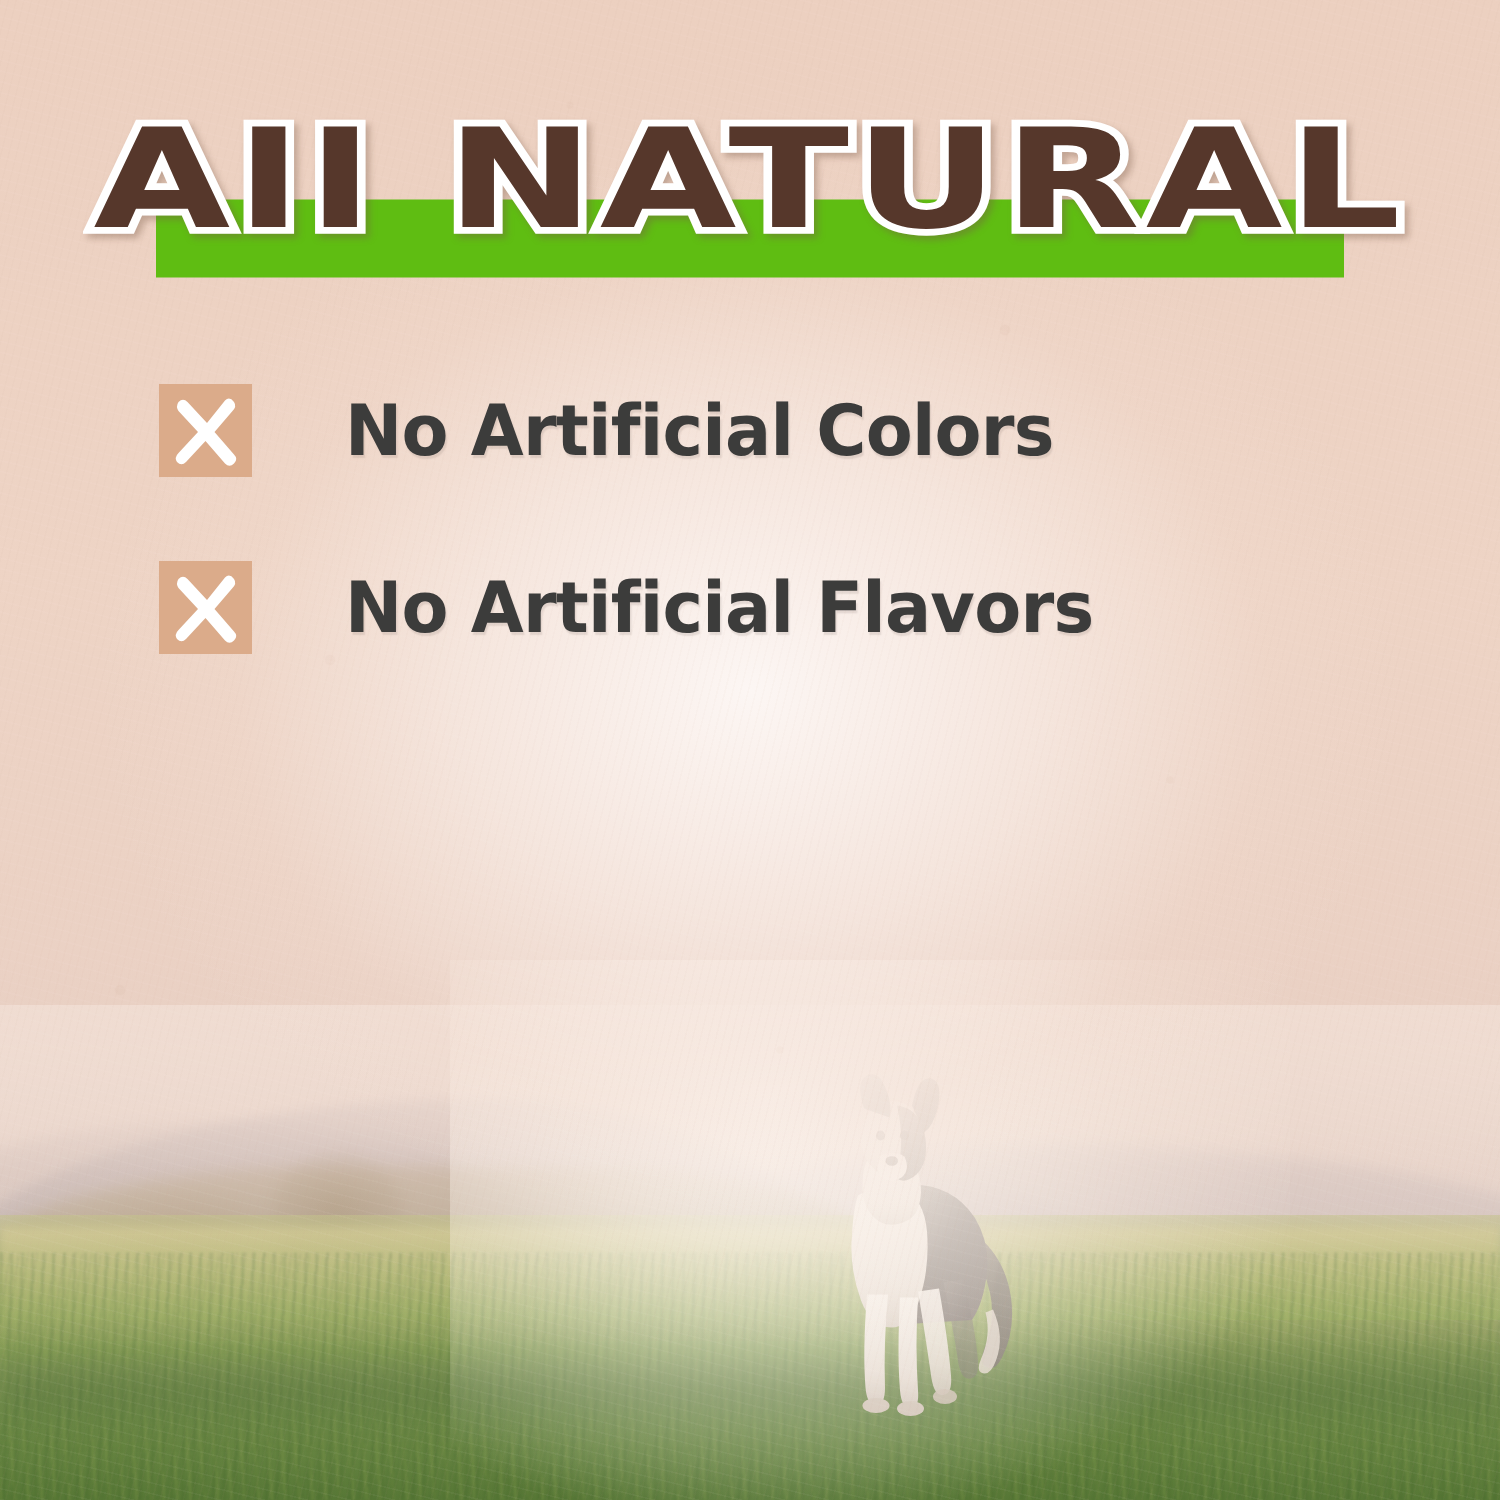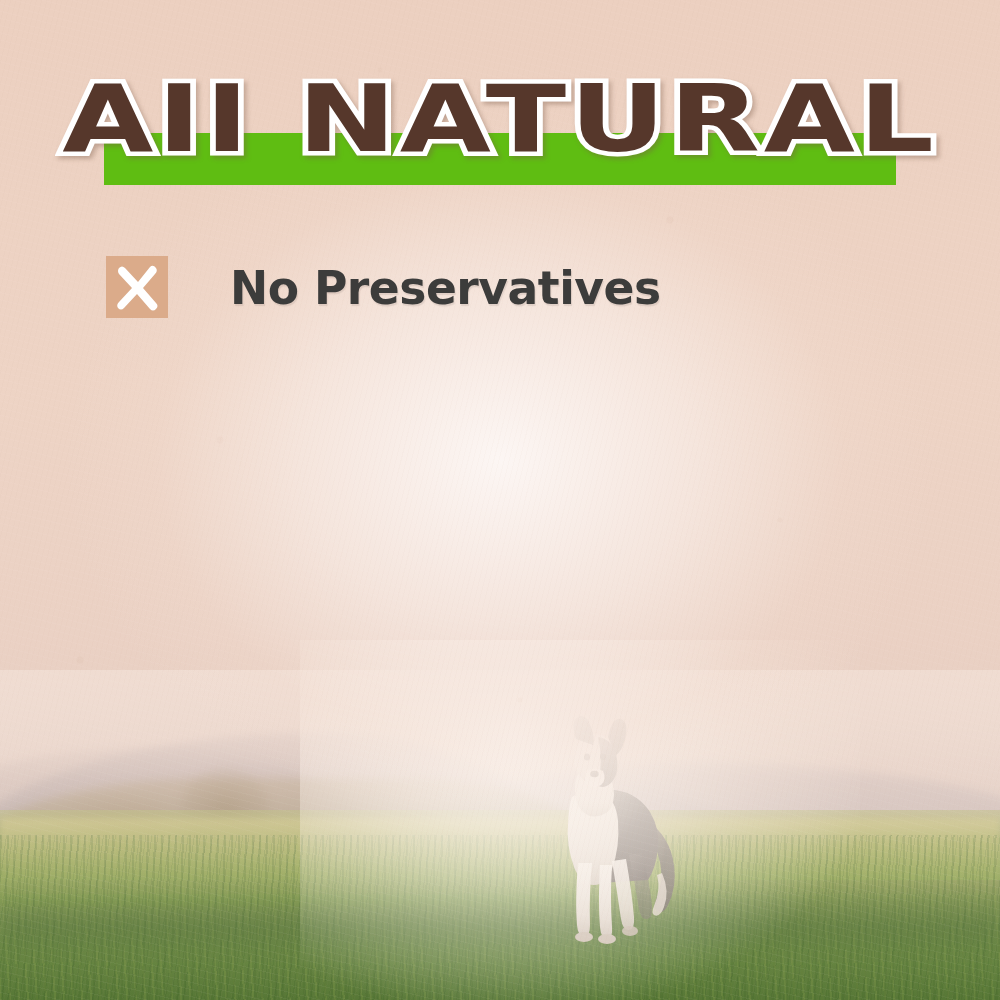--- a/index.html
+++ b/index.html
@@ -390,28 +390,36 @@
   <div class="paper"></div>
   <div class="paper-noise"></div>
 
   <div class="content">
 
     <div class="banner"></div>
     <div class="headline">AII NATURAL</div>
 
     <div class="claims">
 
-
-
       <div class="claim-row">
         <span class="xbox">
           <svg viewBox="0 0 62 62" xmlns="http://www.w3.org/2000/svg" aria-hidden="true">
             <path d="M13 12 q3 -3 6 0 L32 26 L44 11 q3 -3 6 1 q2 3 -1 6 L37 32 L50 47 q3 3 0 6 q-3 3 -6 0 L31 38 L18 52 q-3 3 -6 0 q-2 -3 1 -6 L26 32 L13 18 q-2 -3 0 -6 z" fill="#ffffff"></path>
           </svg>
         </span>
-        <span class="claim-label">No Preservatives</span>
+        <span class="claim-label">No Artificial Colors</span>
       </div>
+
+      <div class="claim-row">
+        <span class="xbox">
+          <svg viewBox="0 0 62 62" xmlns="http://www.w3.org/2000/svg" aria-hidden="true">
+            <path d="M13 12 q3 -3 6 0 L32 26 L44 11 q3 -3 6 1 q2 3 -1 6 L37 32 L50 47 q3 3 0 6 q-3 3 -6 0 L31 38 L18 52 q-3 3 -6 0 q-2 -3 1 -6 L26 32 L13 18 q-2 -3 0 -6 z" fill="#ffffff"></path>
+          </svg>
+        </span>
+        <span class="claim-label">No Artificial Flavors</span>
+      </div>
+
 
 
     </div>
   </div>
 
 </div>
 
 </body></html>

